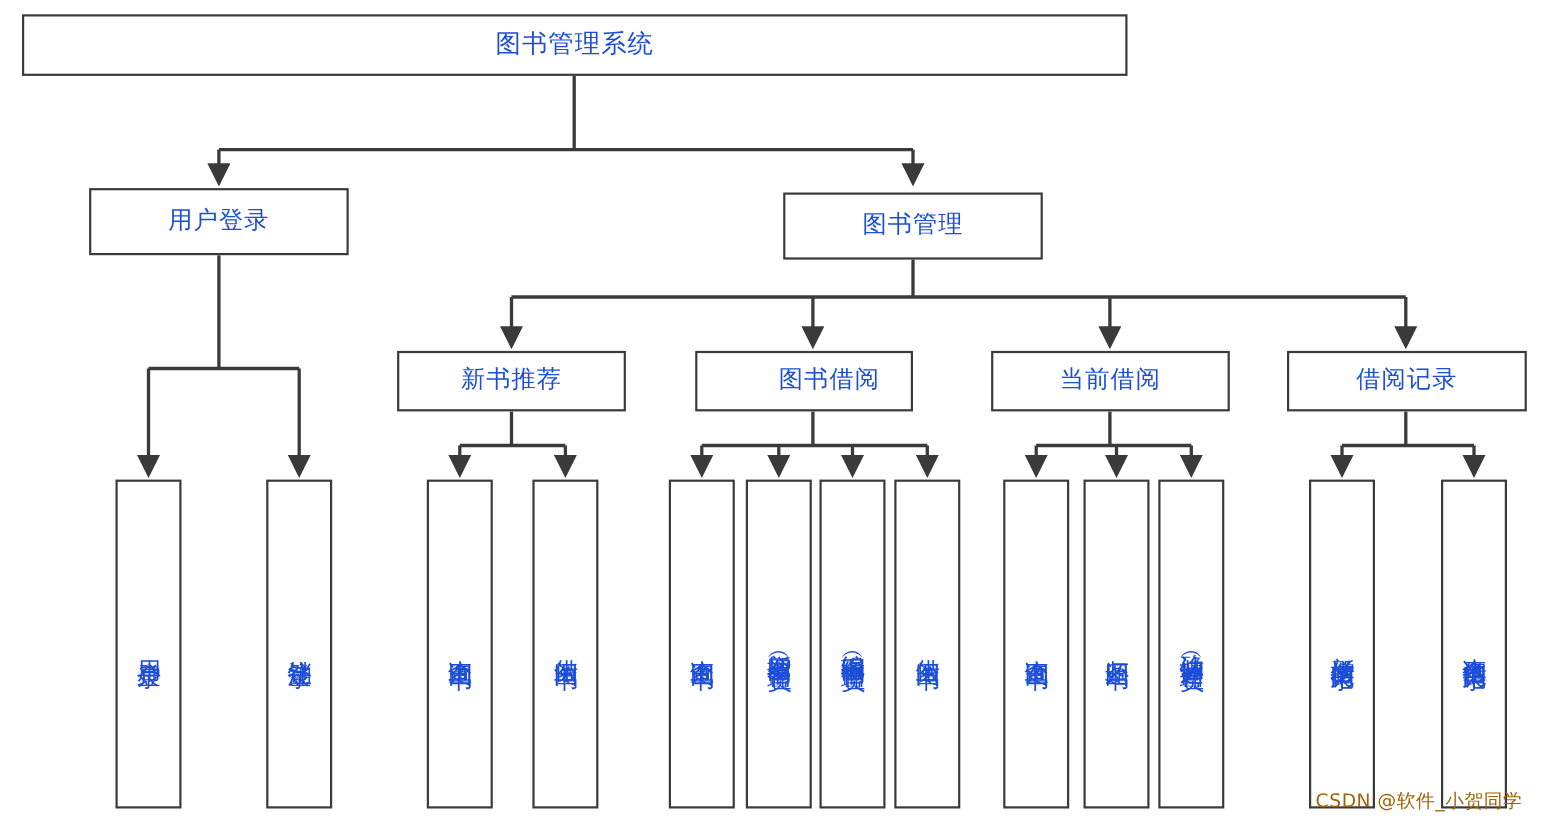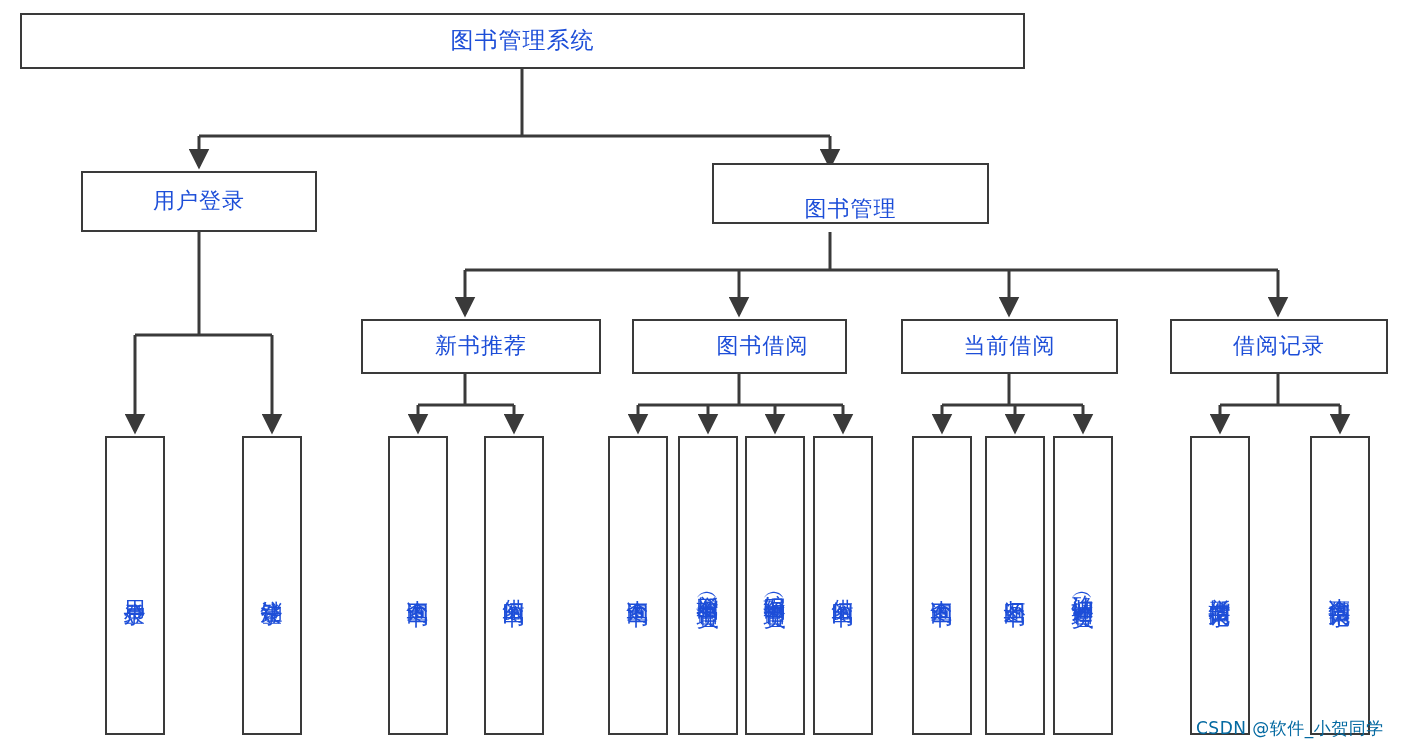--- a/index.html
+++ b/index.html
@@ -54,21 +54,21 @@
   }
   .node.vert .vlabel {
     writing-mode: vertical-rl;
     text-orientation: upright;
     line-height: 1.05;
     white-space: nowrap;
   }
   .watermark {
     position: absolute;
     font-size: 17px;
-    color: #0369a1;
+    color: #a16207;
     white-space: nowrap;
     letter-spacing: 0.5px;
   }
 </style>
 </head>
 <body>
 
 <div id="diagram-root">
 
   <svg id="edge-layer" viewBox="0 0 1405 747" width="1405" height="747" xmlns="http://www.w3.org/2000/svg">
@@ -121,28 +121,28 @@
     </g>
   </svg>
 
   <div class="node horiz root" style="left:20px; top:13px; width:1005px; height:56px;">
     <span>图书管理系统</span>
   </div>
 
   <div class="node horiz" style="left:81px; top:171px; width:236px; height:61px;">
     <span>用户登录</span>
   </div>
-  <div class="node horiz" style="left:712px; top:163px; width:277px; height:61px;align-items:flex-end;">
+  <div class="node horiz" style="left:712px; top:175px; width:236px; height:61px;">
     <span>图书管理</span>
   </div>
 
-  <div class="node horiz" style="left:361px; top:319px; width:240px; height:55px;">
+  <div class="node horiz" style="left:361px; top:319px; width:208px; height:55px;">
     <span>新书推荐</span>
   </div>
-  <div class="node horiz" style="left:632px; top:319px; width:215px; height:55px;padding-left:46px;">
+  <div class="node horiz" style="left:632px; top:319px; width:198px; height:55px;padding-left:46px;">
     <span>图书借阅</span>
   </div>
   <div class="node horiz" style="left:1170px; top:319px; width:218px; height:55px;">
     <span>借阅记录</span>
   </div>
   <div class="node horiz" style="left:901px; top:319px; width:217px; height:55px;">
     <span>当前借阅</span>
   </div>
 
   <div class="node vert" style="left:105px; top:436px; width:60px; height:299px;">

